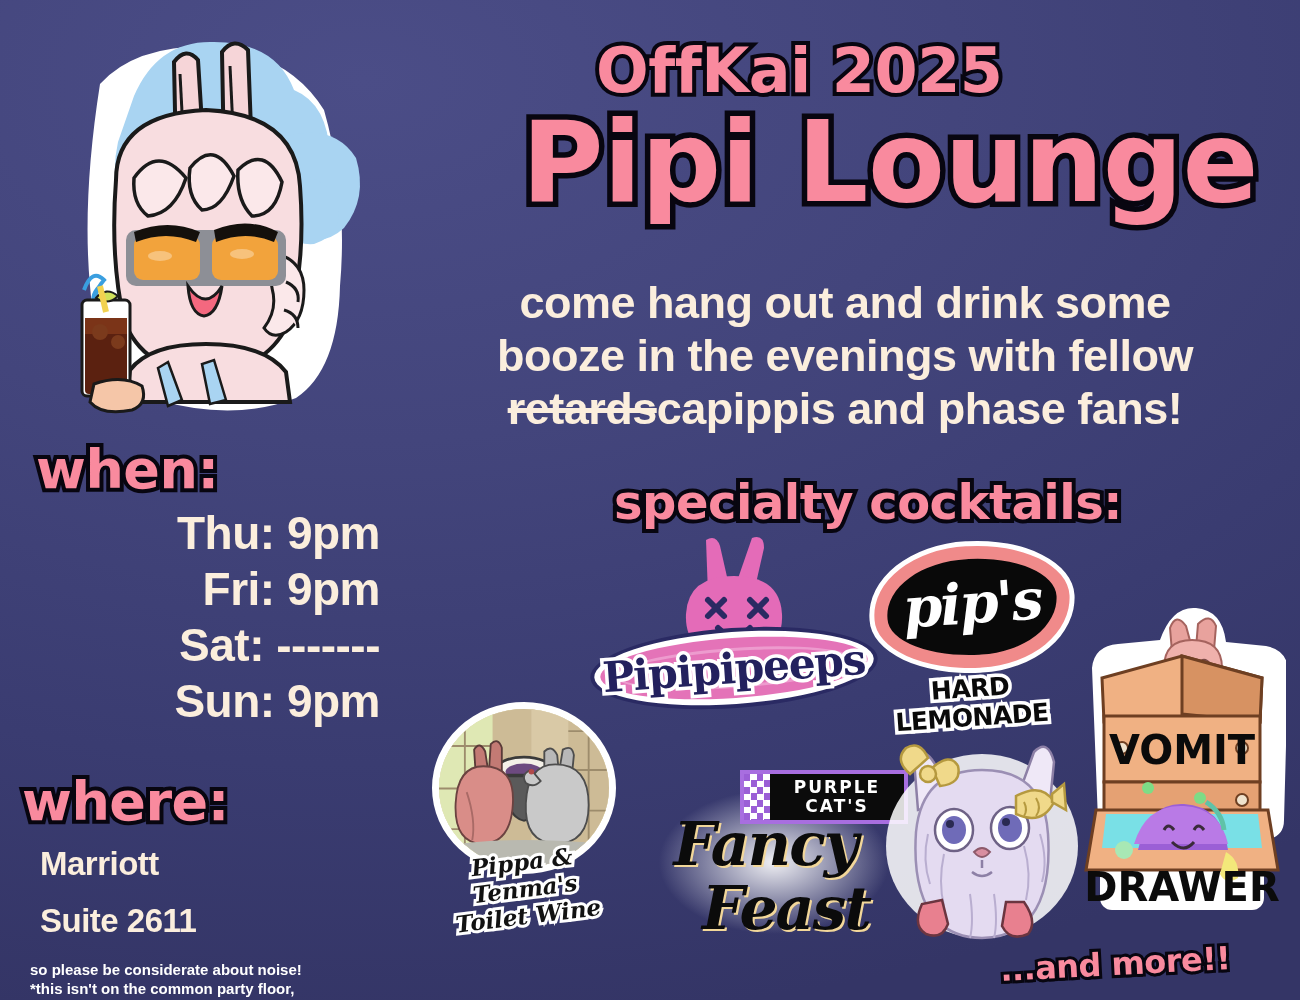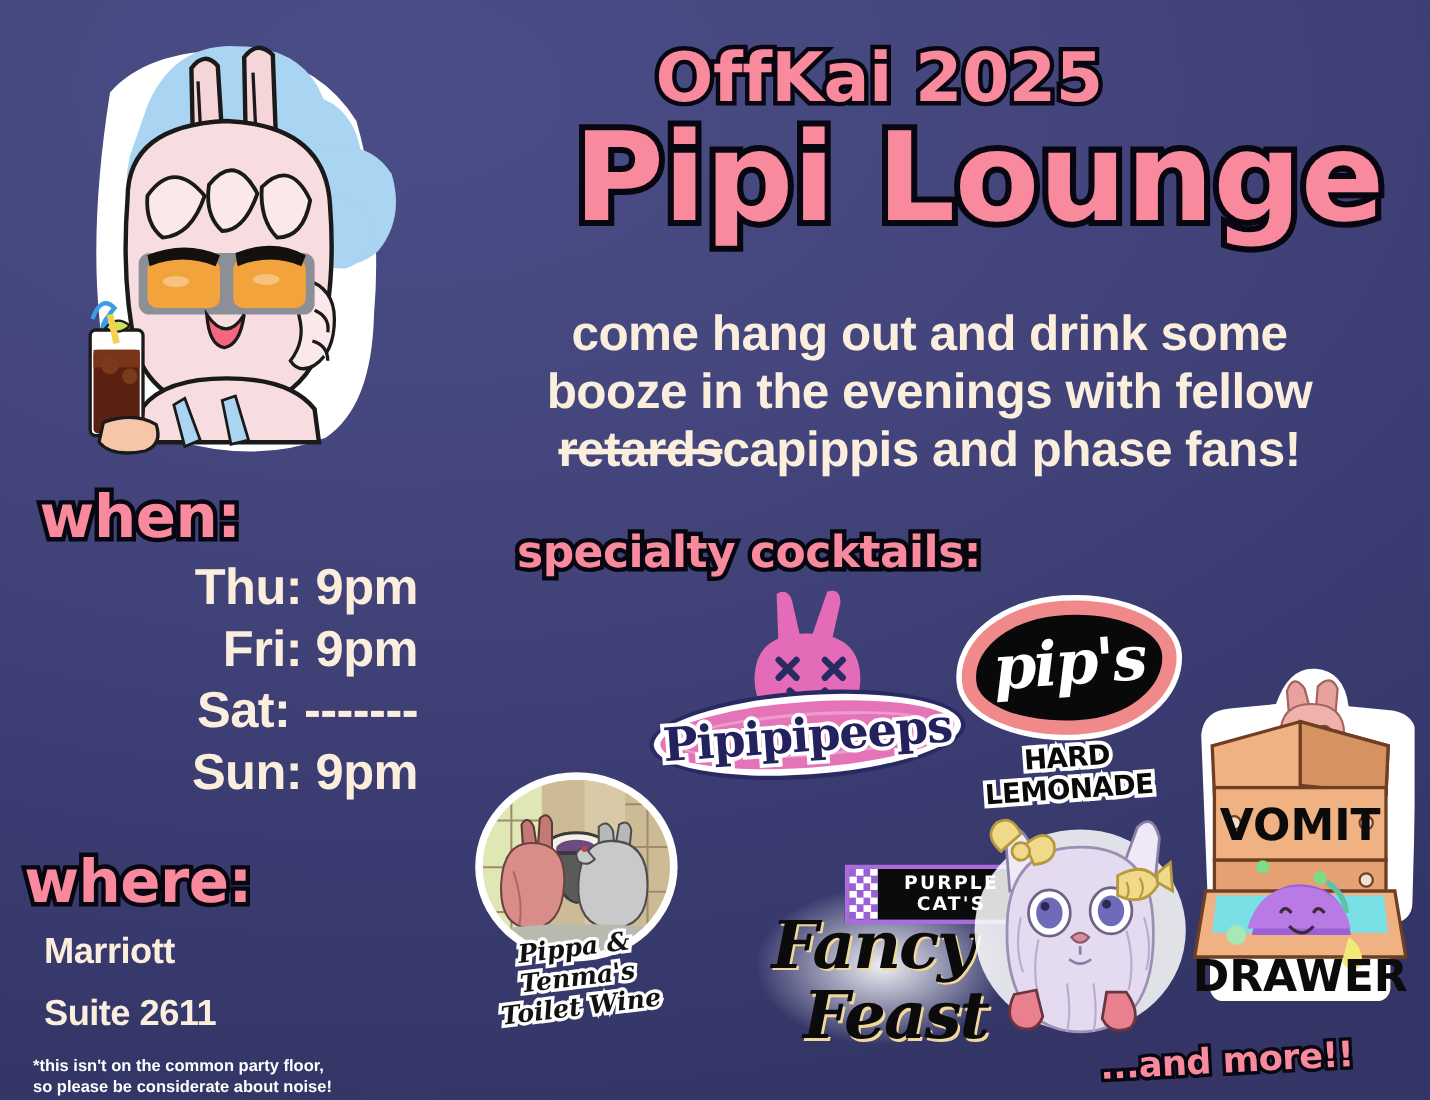--- a/index.html
+++ b/index.html
@@ -66,22 +66,22 @@
     position:absolute;left:40px;top:835px;width:370px;
     text-align:left;font-size:33px;line-height:57px;letter-spacing:-.5px;
   }
   #footnote{
     position:absolute;left:30px;top:960px;width:340px;
     color:#ffffff;font-size:15px;line-height:19px;font-weight:700;
   }
 
   
   #cocktails-label{
-    position:absolute;left:470px;top:478px;width:740px;
-    text-align:left;font-size:40px;line-height:48px;-webkit-text-stroke:8px #080610;
+    position:absolute;left:498px;top:478px;width:740px;
+    text-align:center;font-size:48px;line-height:48px;-webkit-text-stroke:8px #080610;
   }
   #and-more{
     position:absolute;left:1000px;top:948px;
     font-size:32px;line-height:32px;-webkit-text-stroke:6px #080610;
     transform:rotate(-3deg);
   }
 
   
   #mascot{position:absolute;left:38px;top:18px;width:340px;height:410px;}
   #mascot svg{width:100%;height:100%;display:block;}
@@ -146,21 +146,21 @@
   }
   #toilet .tw-word{
     position:absolute;left:-4px;top:146px;width:210px;text-align:center;
     font-family:"DejaVu Serif",serif;font-style:italic;font-weight:700;
     font-size:23px;line-height:27px;color:#121212;
     -webkit-text-stroke:6px #ffffff;paint-order:stroke fill;
     transform:rotate(-7deg);
   }
 
   
-  #fancy{left:624px;top:784px;width:300px;height:190px;margin-left:28px;}
+  #fancy{left:624px;top:768px;width:300px;height:190px;}
   #fancy .glow{
     position:absolute;left:-10px;top:-6px;width:320px;height:200px;
     background:radial-gradient(closest-side,rgba(255,255,255,.92),rgba(255,255,255,0) 72%);
   }
   #fancy .brandbar{
     position:absolute;left:116px;top:2px;width:168px;height:54px;
     background:#0b0b0b;border:4px solid #a86ee0;box-sizing:border-box;
     display:flex;align-items:center;
   }
   #fancy .checks{
@@ -280,22 +280,22 @@
     <div>Sat: -------</div>
     <div>Sun: 9pm</div>
   </div>
 
   <div id="where-label" class="chunky">where:</div>
   <div id="where-list" class="cream">
     <div>Marriott</div>
     <div>Suite 2611</div>
   </div>
   <div id="footnote">
+    <div>so please be considerate about noise!</div>
     <div>*this isn't on the common party floor,</div>
-    <div>so please be considerate about noise!</div>
   </div>
 
   <div id="cocktails-label" class="chunky">specialty cocktails:</div>
 
   <div id="peeps" class="sticker">
     <svg class="peep-body" viewBox="0 0 124 120" xmlns="http://www.w3.org/2000/svg">
       <path d="M34 4 q10 -6 14 6 l10 44 -22 4 Z" fill="#e46bb8"></path>
       <path d="M80 2 q12 -4 12 10 l-10 44 -20 -2 Z" fill="#e46bb8"></path>
       <path d="M62 40 q46 0 48 38 q2 42 -48 42 q-50 0 -48 -42 q2 -38 48 -38 Z" fill="#e46bb8"></path>
       <g stroke="#2a2a63" stroke-width="6" stroke-linecap="round" fill="none">

